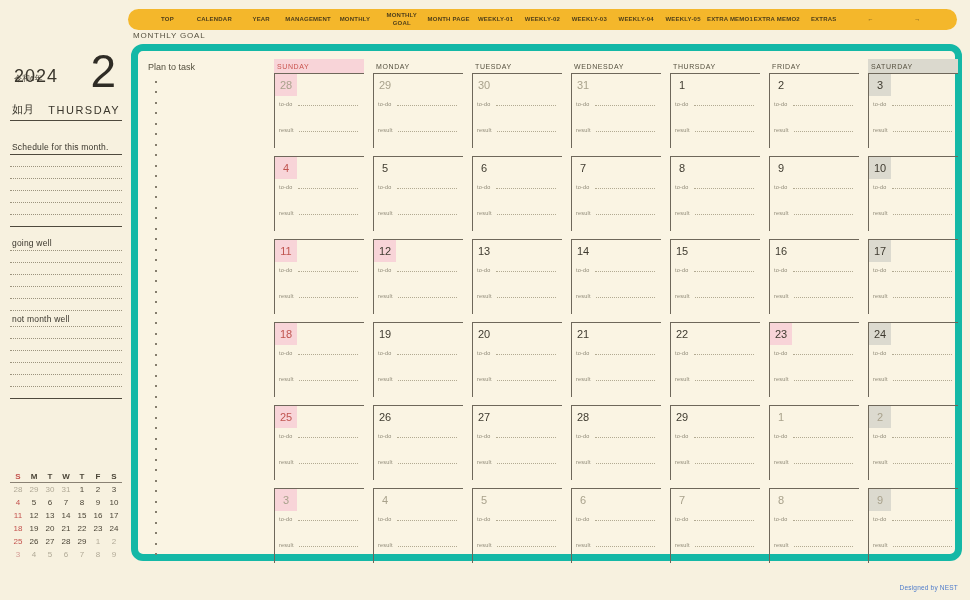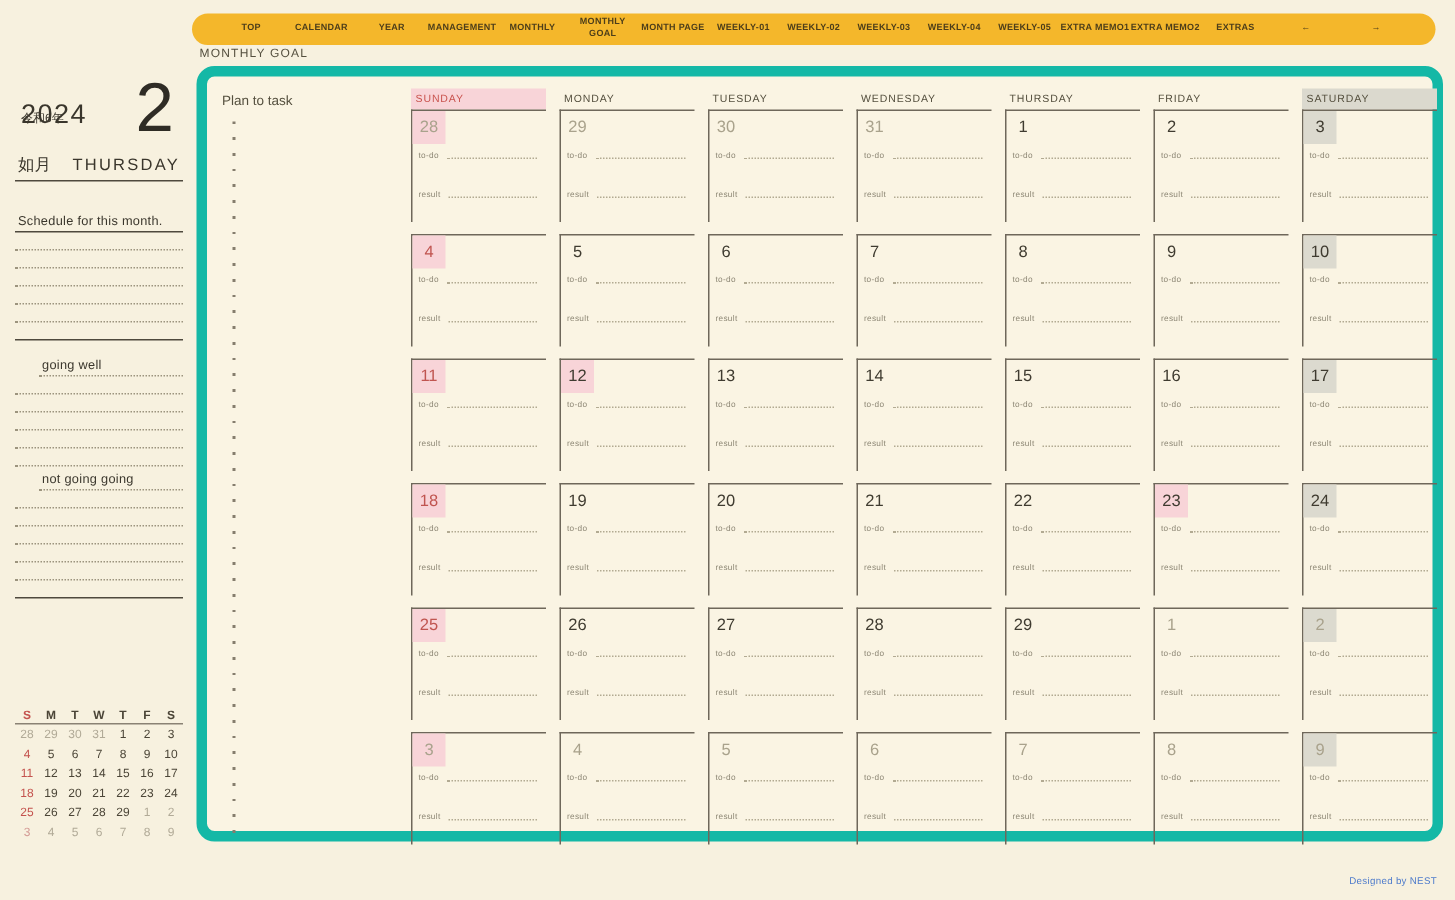--- a/index.html
+++ b/index.html
@@ -88,21 +88,21 @@
     border-bottom:1.5px solid #4e493d; padding:0 2px 3px 2px;
   }
   .month-jp { font-size:11px; color:#3a362c; }
   .month-en { font-size:11px; letter-spacing:1.5px; color:#3a362c; }
 
   .sec-label {
     display:block; font-size:8.5px; color:#3a362c; letter-spacing:.2px;
     padding:0 0 2px 2px;
   }
   .solid-under { border-bottom:1px solid #4e493d; }
-  .dotted-under { border-bottom:1px dotted #9c947e;margin-left:16px; }
+  .dotted-under { border-bottom:1px dotted #9c947e; }
   .dotrow { height:12px; border-bottom:1px dotted #9c947e; }
   .sec-schedule { position:absolute; left:0; top:92px; width:100%; }
   .divider { position:absolute; left:0; top:176px; width:100%; border-top:1.5px solid #4e493d; }
   .sec-going { position:absolute; left:0; top:188px; width:100%; }
   .sec-notgoing { position:absolute; left:0; top:264px; width:100%; }
   .final-line { position:absolute; left:0; top:348px; width:100%; border-top:1.5px solid #4e493d; }
 
   .minical {
     position:absolute; left:0; top:420px; width:112px;
     display:grid; grid-template-columns:repeat(7,16px);
@@ -171,21 +171,21 @@
   <div class="sec-going">
     <span class="sec-label dotted-under">going well</span>
     <div class="dotrow"></div>
     <div class="dotrow"></div>
     <div class="dotrow"></div>
     <div class="dotrow"></div>
     <div class="dotrow"></div>
   </div>
 
   <div class="sec-notgoing">
-    <span class="sec-label dotted-under">not going going</span>
+    <span class="sec-label dotted-under">not month well</span>
     <div class="dotrow"></div>
     <div class="dotrow"></div>
     <div class="dotrow"></div>
     <div class="dotrow"></div>
     <div class="dotrow"></div>
   </div>
 
   <div class="final-line"></div>
 
   <div class="minical">

